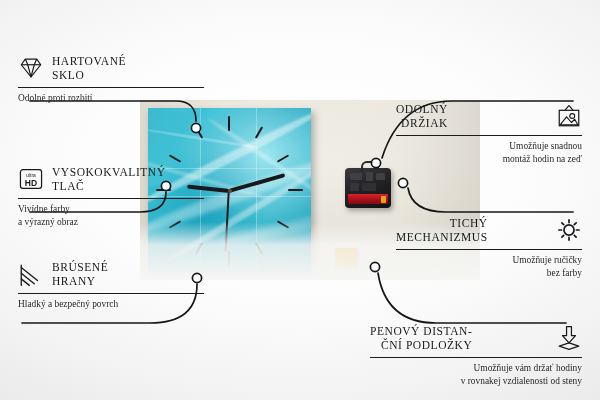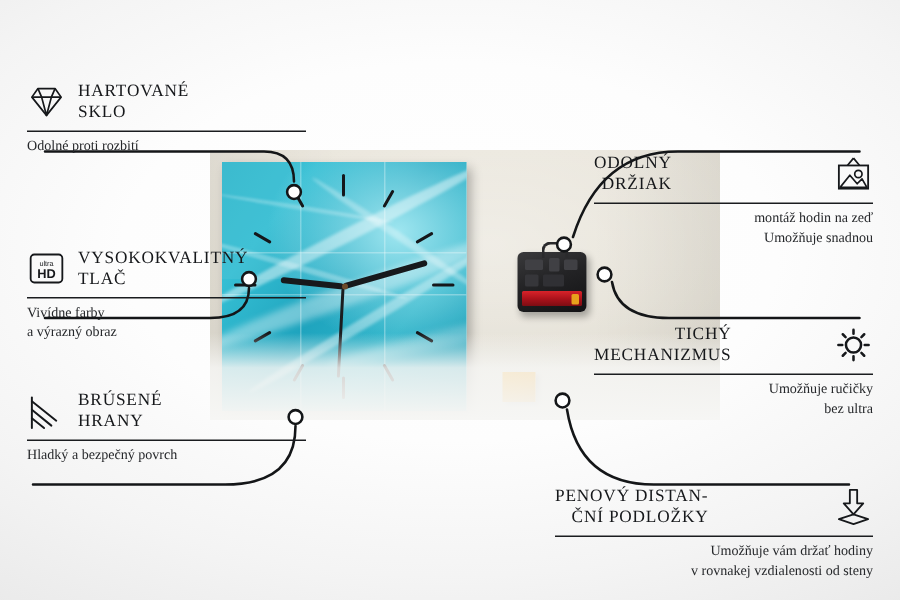--- a/index.html
+++ b/index.html
@@ -241,42 +241,42 @@
         <div class="t2">DRŽIAK</div>
       </div>
       <svg class="ico" viewBox="0 0 32 32">
         <rect x="4" y="9" width="24" height="19" fill="none" stroke="#16181b" stroke-width="1.5"></rect>
         <path d="M16 3 L11 9 M16 3 L21 9" fill="none" stroke="#16181b" stroke-width="1.4"></path>
         <circle cx="20" cy="16" r="3" fill="none" stroke="#16181b" stroke-width="1.4"></circle>
         <path d="M5 27 L13 17 L19 24 L23 20 L27 27 Z" fill="none" stroke="#16181b" stroke-width="1.4" stroke-linejoin="round"></path>
       </svg>
     </div>
     <div class="rule"></div>
+    <div class="desc">Umožňuje snadnou</div>
     <div class="desc">montáž hodin na zeď</div>
-    <div class="desc">Umožňuje snadnou</div>
   </div>
 
   <div class="feat right f-right" style="top:168px;">
     <div class="head">
       <div class="titles">
         <div class="t1">TICHÝ</div>
         <div class="t2">MECHANIZMUS</div>
       </div>
       <svg class="ico" viewBox="0 0 32 32">
         <g fill="none" stroke="#16181b" stroke-width="2.1" stroke-linecap="round">
           <circle cx="16" cy="16" r="6.2"></circle>
           <path d="M16 3.6 v3.2 M16 25.2 v3.2 M3.6 16 h3.2 M25.2 16 h3.2
                    M7.2 7.2 l2.3 2.3 M22.5 22.5 l2.3 2.3
                    M24.8 7.2 l-2.3 2.3 M9.5 22.5 l-2.3 2.3"></path>
         </g>
       </svg>
     </div>
     <div class="rule"></div>
     <div class="desc">Umožňuje ručičky</div>
-    <div class="desc">bez ultra</div>
+    <div class="desc">bez farby</div>
   </div>
 
   <div class="feat right f-right" style="top:276px;width:212px;">
     <div class="head">
       <div class="titles">
         <div class="t1">PENOVÝ DISTAN-</div>
         <div class="t2">ČNÍ PODLOŽKY</div>
       </div>
       <svg class="ico" viewBox="0 0 32 32">
         <path d="M13 2 h6 v11 h5 l-8 9 l-8 -9 h5 Z" fill="none" stroke="#16181b" stroke-width="1.5" stroke-linejoin="round"></path>

